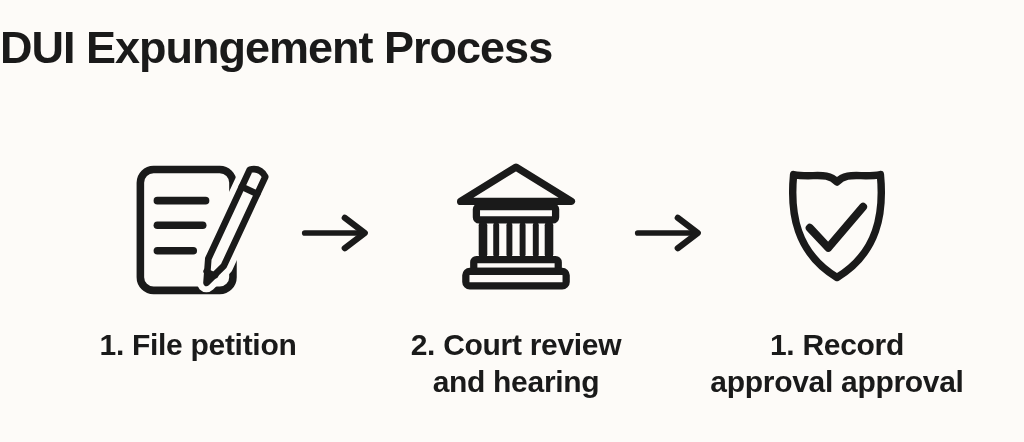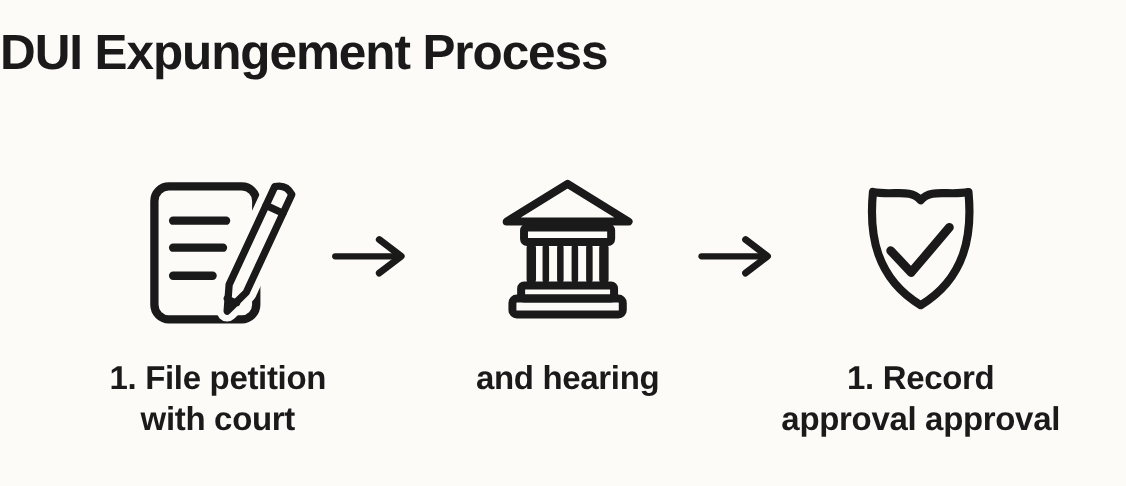--- a/index.html
+++ b/index.html
@@ -60,21 +60,20 @@
         <path d="M32 96 H70"></path>
 
         <path class="halo" stroke-width="20" d="M84 130 L85.9 104.5 L129.8 10.2 Q141 7.7 146.2 17.8 L102.3 112.1 Z"></path>
         <path fill="var(--bg)" stroke-width="7" d="M84 130 L85.9 104.5 L129.8 10.2 Q141 7.7 146.2 17.8 L102.3 112.1 Z"></path>
         <path stroke-width="7" d="M121.4 28.3 L137.7 35.9"></path>
         <path stroke-width="6" d="M83.6 117.7 L93.6 122.3"></path>
       </svg>
     </div>
     <div class="step-label">
       <div>1. File petition</div>
-      <div>with court</div>
     </div>
   </div>
 
   <div class="connector connector-1">
     <svg width="80" height="44" viewBox="0 0 84 44" fill="none" stroke="currentColor" stroke-linecap="round" stroke-linejoin="round">
       <path stroke-width="6" d="M5 22 H64"></path>
       <path stroke-width="6.5" d="M47 6 L68 22 L47 38"></path>
     </svg>
   </div>
 
@@ -87,20 +86,21 @@
         <path stroke-width="4.5" d="M35 50 V72"></path>
         <path stroke-width="4.5" d="M45 50 V72"></path>
         <path stroke-width="4.5" d="M55 50 V72"></path>
         <path stroke-width="4.5" d="M65 50 V72"></path>
         <path stroke-width="6.5" d="M75 50 V72"></path>
         <rect x="18" y="76" width="64" height="9" rx="2"></rect>
         <rect x="12" y="85" width="76" height="11" rx="3"></rect>
       </svg>
     </div>
     <div class="step-label">
+      <div>2. Court review</div>
       <div>and hearing</div>
     </div>
   </div>
 
   <div class="connector connector-2">
     <svg width="80" height="44" viewBox="0 0 84 44" fill="none" stroke="currentColor" stroke-linecap="round" stroke-linejoin="round">
       <path stroke-width="6" d="M5 22 H64"></path>
       <path stroke-width="6.5" d="M47 6 L68 22 L47 38"></path>
     </svg>
   </div>

